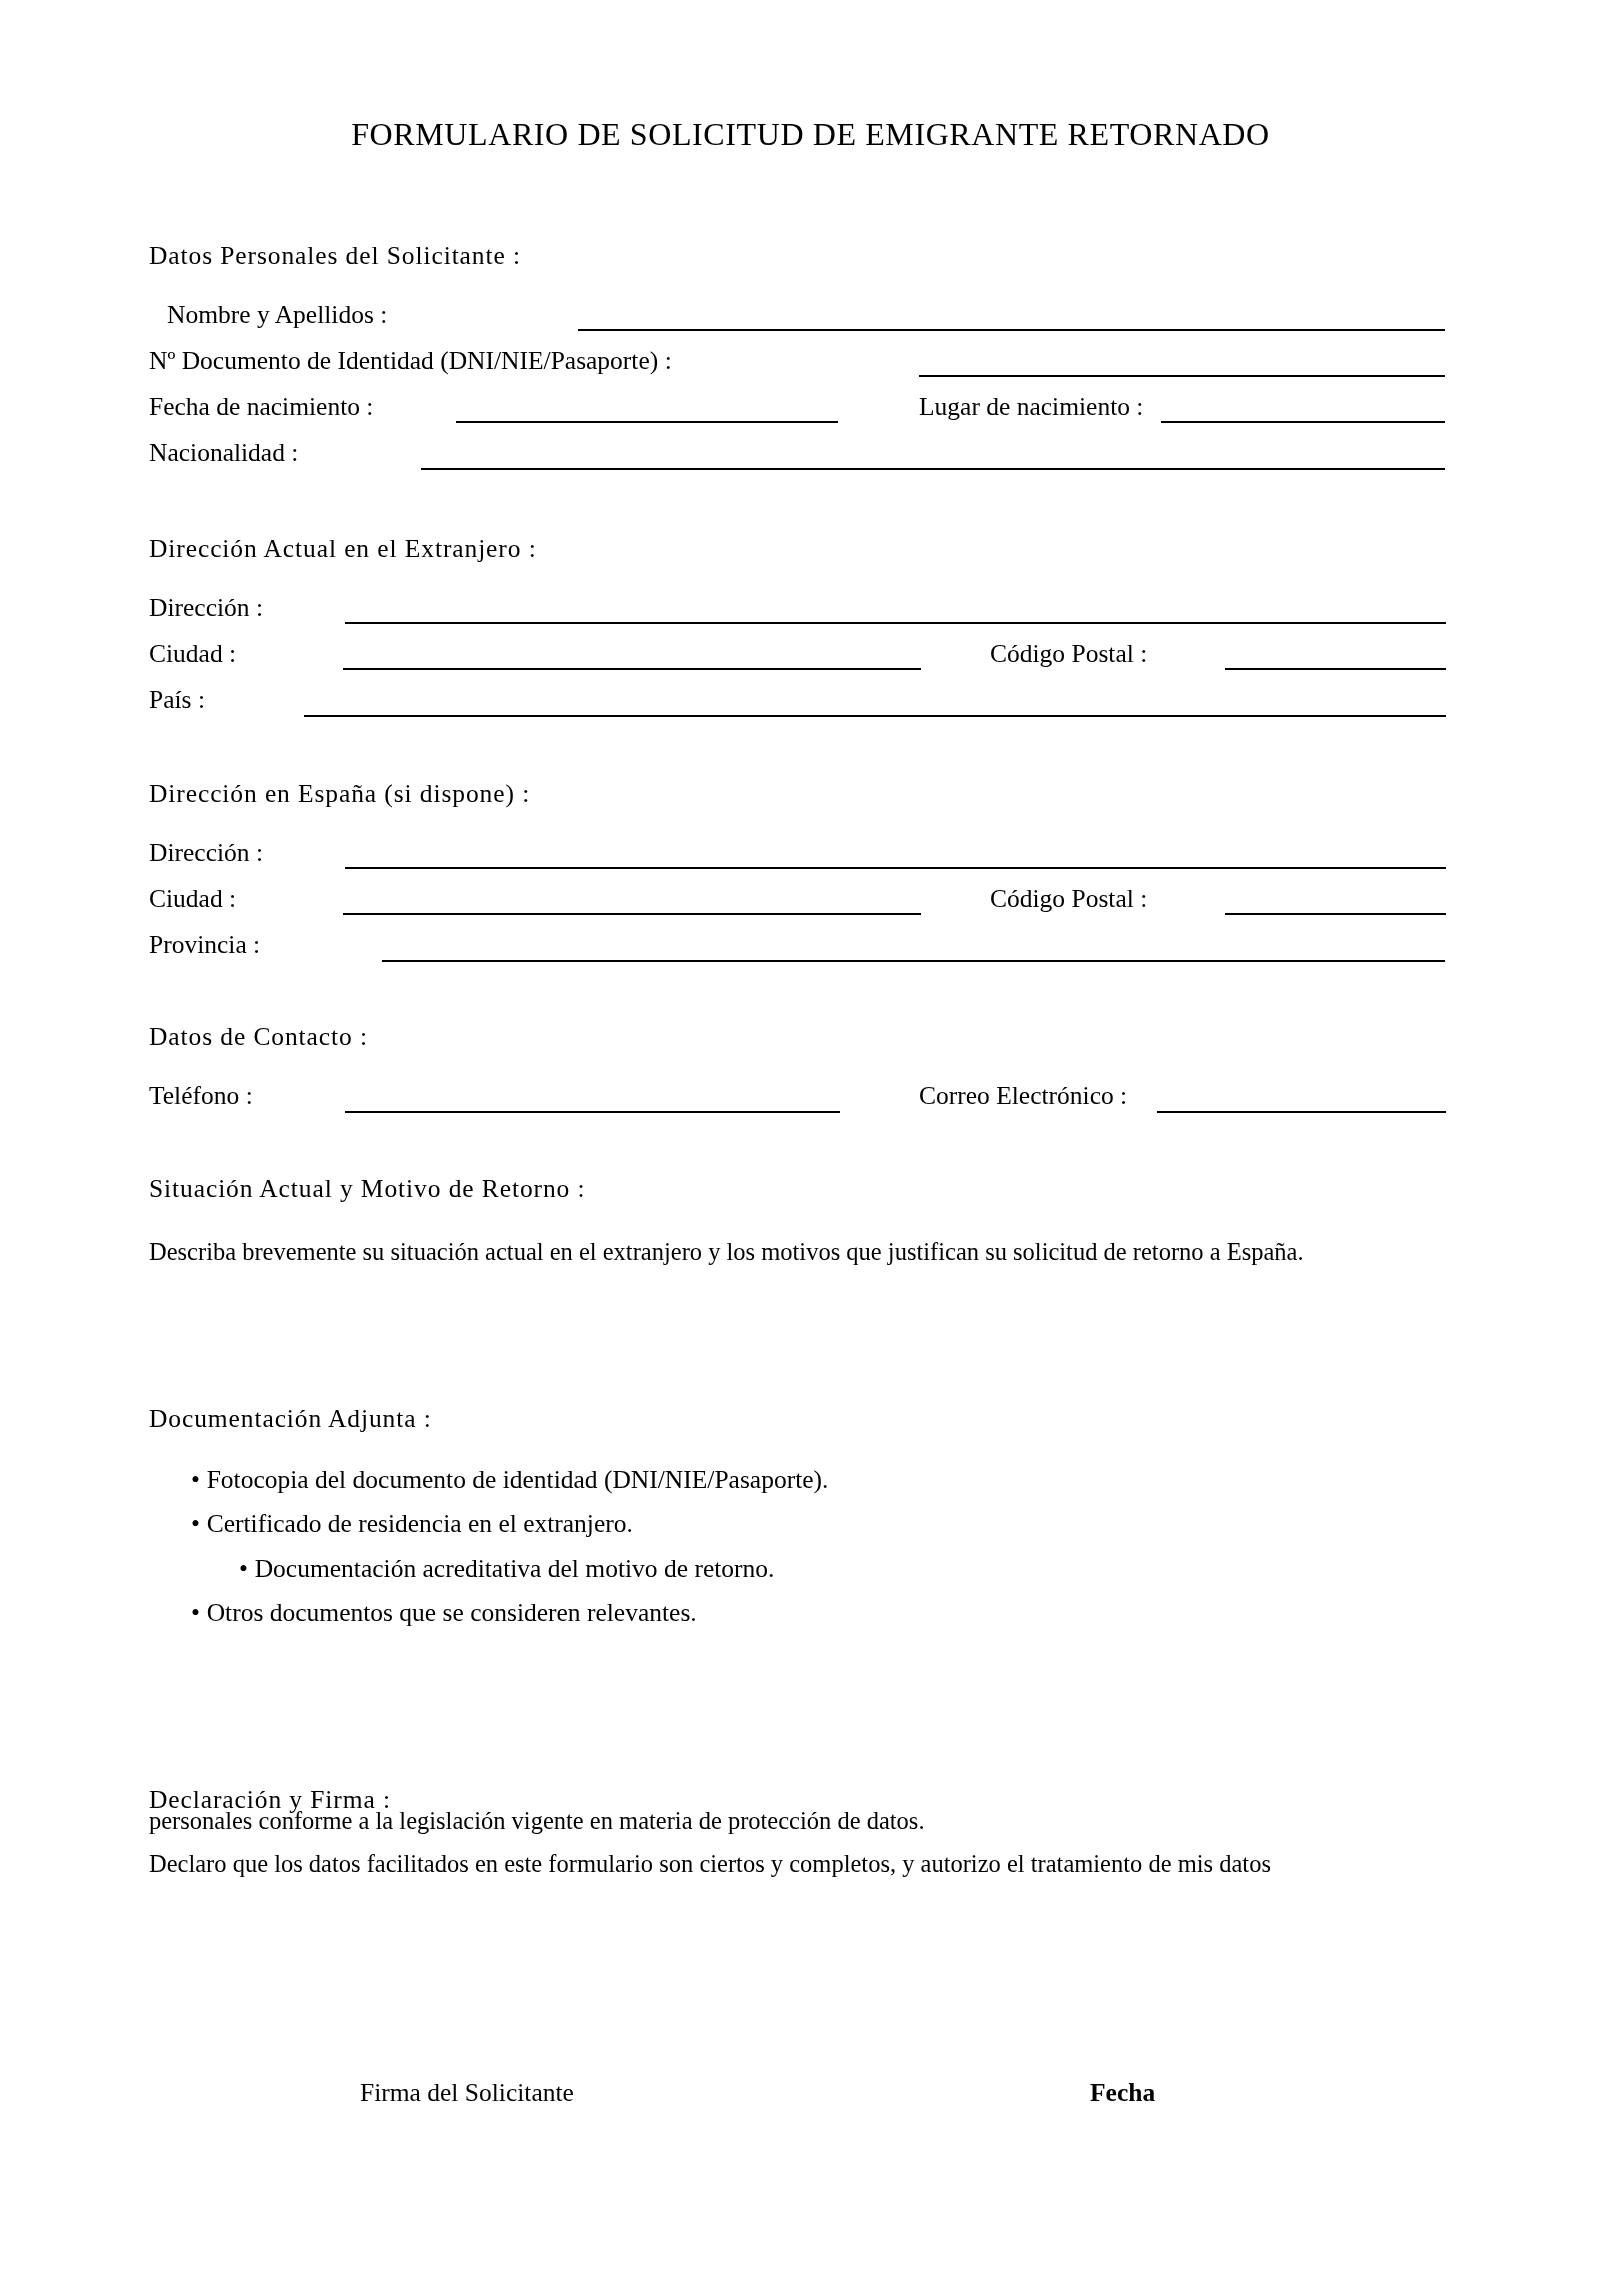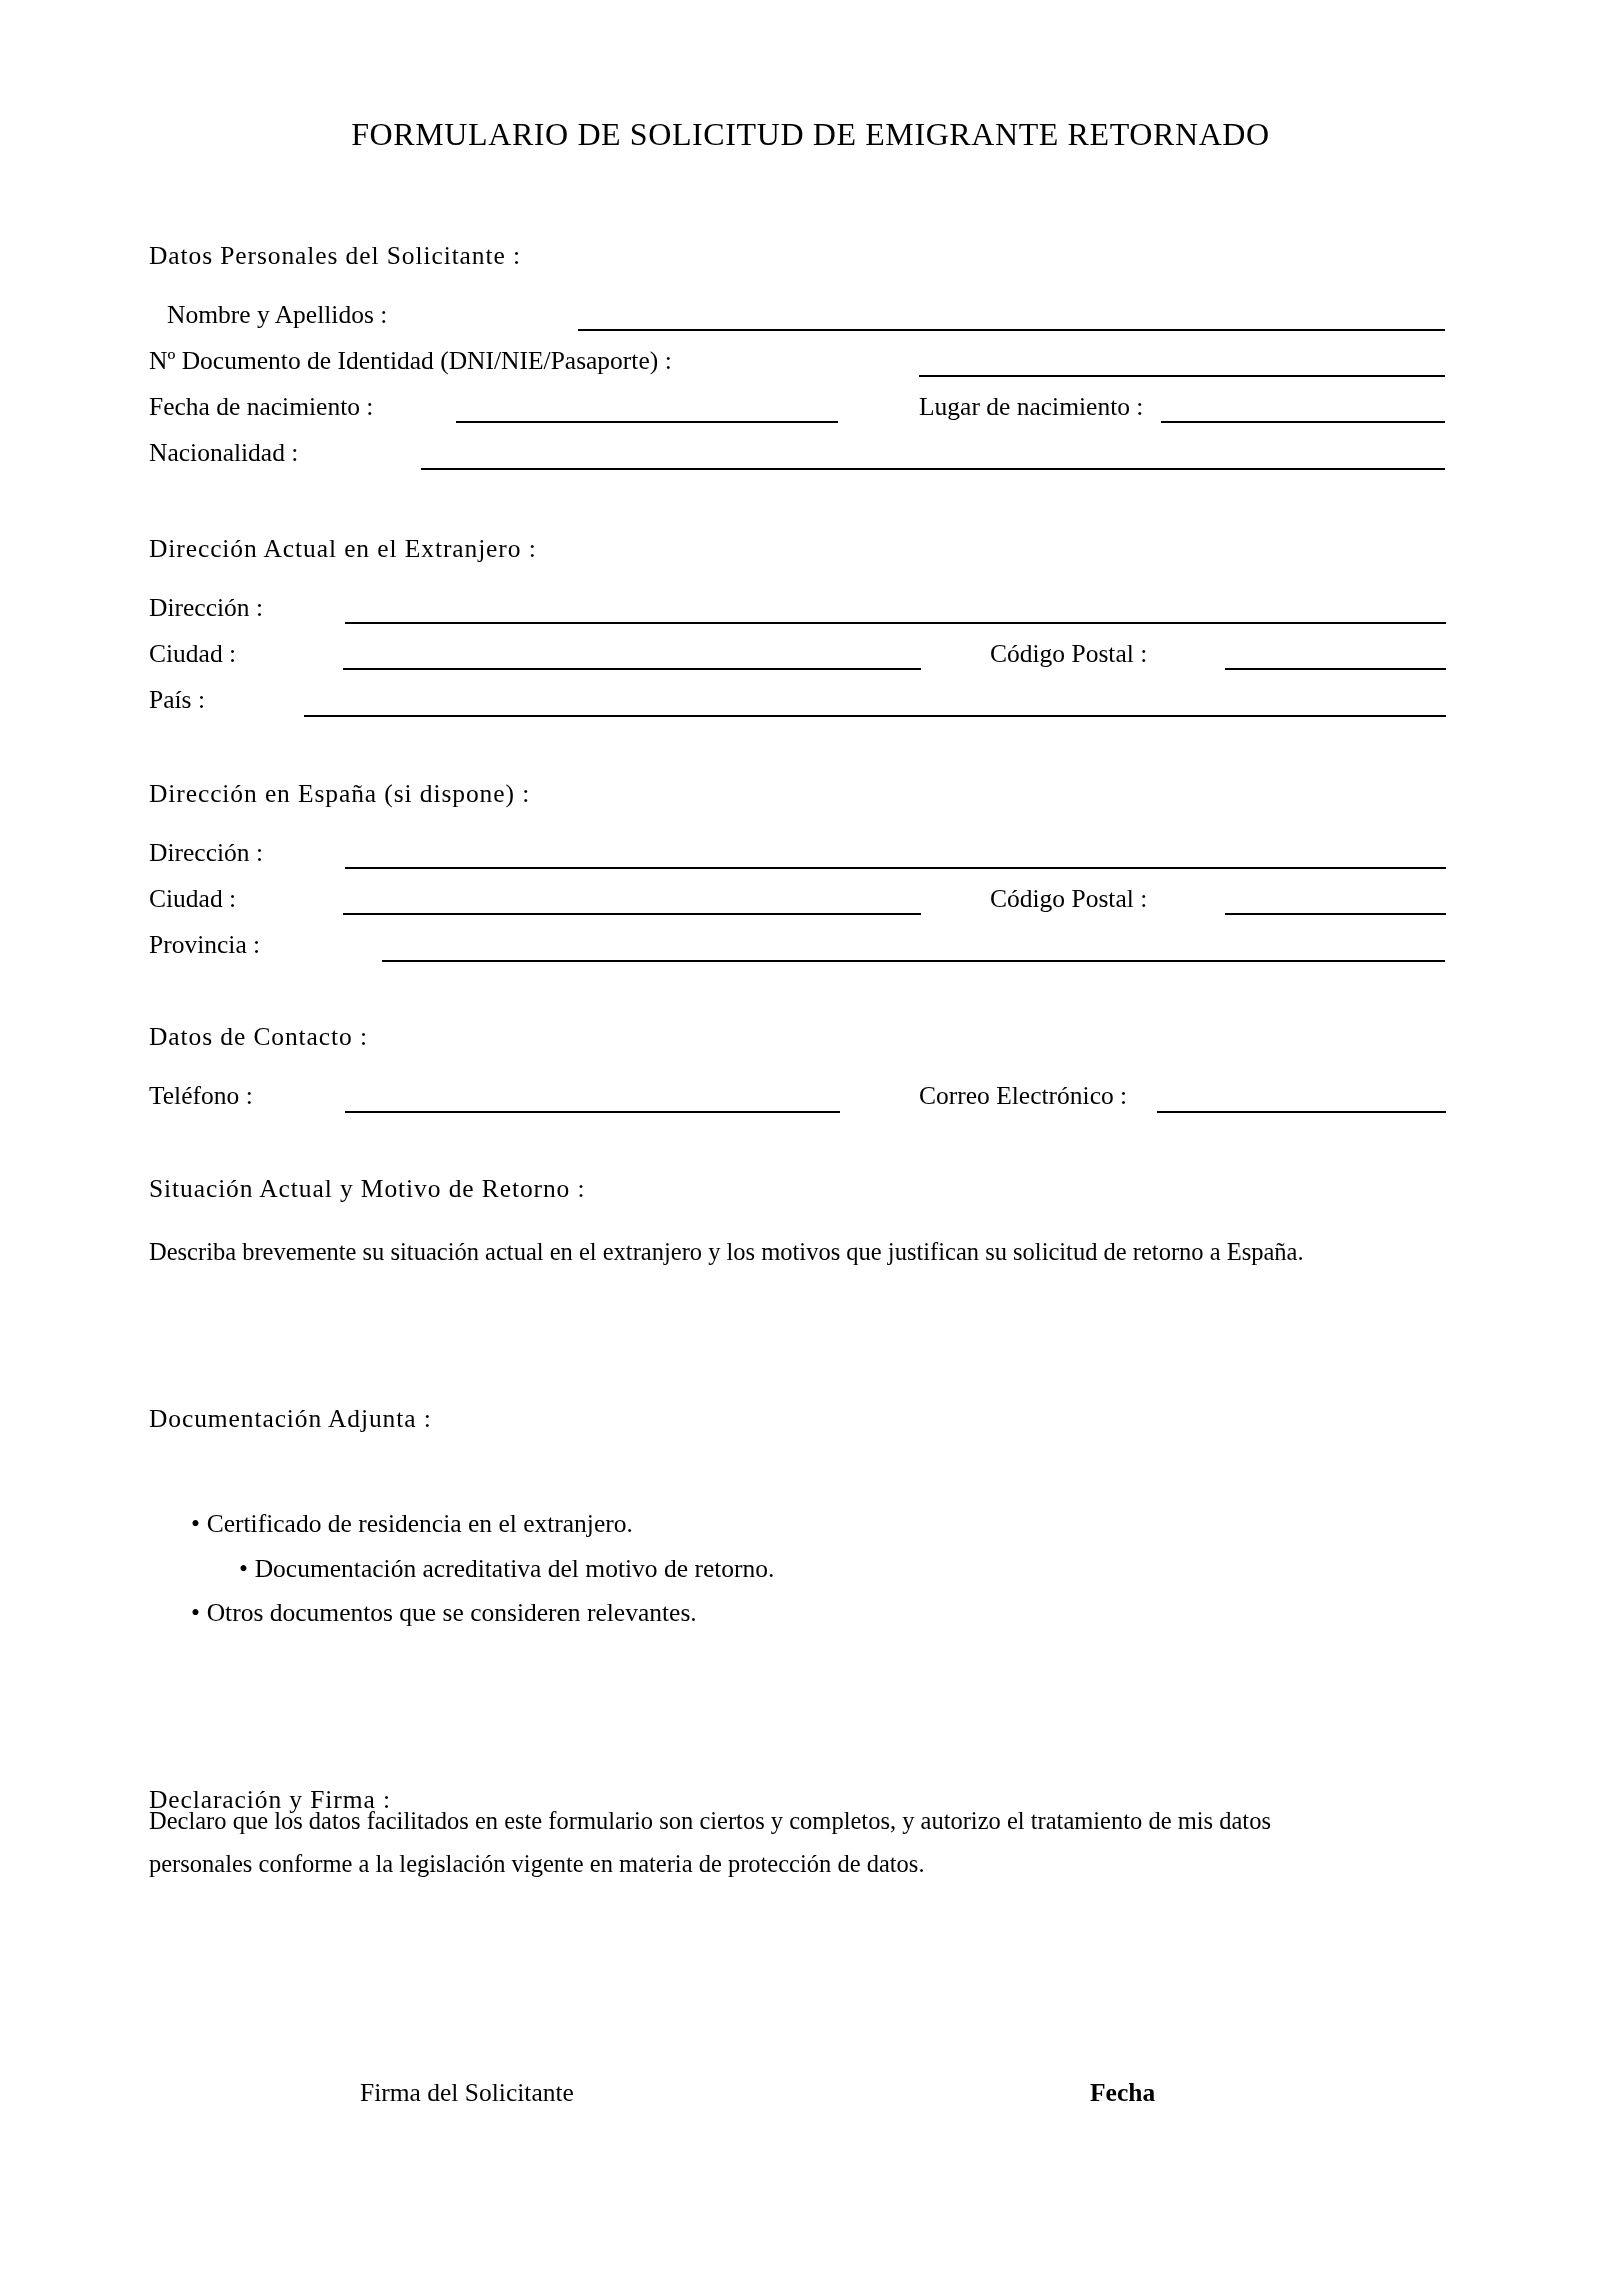--- a/index.html
+++ b/index.html
@@ -133,34 +133,37 @@
   <div class="rule" style="left:1157px; top:1111px; width:289px;"></div>
 
   <div class="section-heading" style="top:1174px;">Situación Actual y Motivo de Retorno :</div>
 
   <div class="para" style="top:1230px;">
     <span>Describa brevemente su situación actual en el extranjero y los motivos que justifican su solicitud de retorno a España.</span>
   </div>
 
   <div class="section-heading" style="top:1404px;">Documentación Adjunta :</div>
 
+  <div class="bullet" style="top:1465px;">
+    <span class="dot">•</span><span>Fotocopia del documento de identidad (DNI/NIE/Pasaporte).</span>
+  </div>
   <div class="bullet" style="top:1509px;">
     <span class="dot">•</span><span>Certificado de residencia en el extranjero.</span>
   </div>
   <div class="bullet" style="top:1554px;margin-left:48px;">
     <span class="dot">•</span><span>Documentación acreditativa del motivo de retorno.</span>
   </div>
   <div class="bullet" style="top:1598px;">
     <span class="dot">•</span><span>Otros documentos que se consideren relevantes.</span>
   </div>
 
   <div class="section-heading" style="top:1785px;">Declaración y Firma :</div>
 
   <div class="para" style="top:1799px;">
+    <span>personales conforme a la legislación vigente en materia de protección de datos.</span>
     <span>Declaro que los datos facilitados en este formulario son ciertos y completos, y autorizo el tratamiento de mis datos</span>
-    <span>personales conforme a la legislación vigente en materia de protección de datos.</span>
   </div>
 
   <div class="sign-label" style="left:360px; top:2078px;">Firma del Solicitante</div>
   <div class="sign-label" style="left:1090px; top:2078px;font-weight:bold;">Fecha</div>
 
 </div>
 
 
 </body></html>

